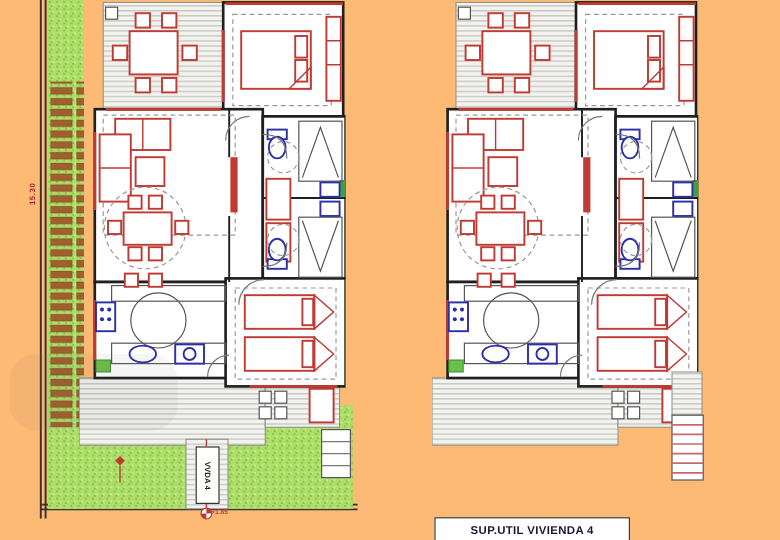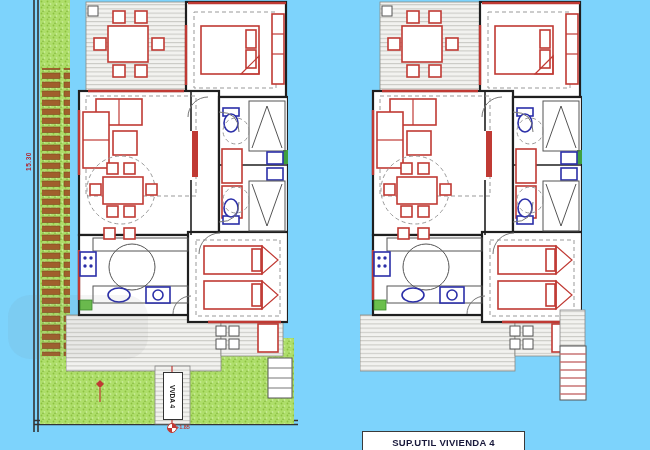--- a/index.html
+++ b/index.html
@@ -1,16 +1,16 @@
 <!DOCTYPE html>
 <html><head>
 <meta charset="utf-8">
 <style>
   html,body{margin:0;padding:0;background:#fff;}
-  #canvas{position:relative;width:650px;height:450px;background:#7dd3fc;overflow:hidden;
+  #canvas{position:relative;width:650px;height:450px;background:#fdba74;overflow:hidden;
           font-family:"Liberation Sans",sans-serif;}
   .unit{position:absolute;top:0;}
   svg{display:block;}
   
   .wall{fill:#ffffff;stroke:#1f1f1f;stroke-width:2.2}
   .iwall{stroke:#1f1f1f;stroke-width:1.6;fill:none}
   .deck{fill:url(#deckp);stroke:#8a8a84;stroke-width:0.8}
   .red{fill:#ffffff;stroke:#c03a34;stroke-width:1.6}
   .redl{stroke:#c03a34;stroke-width:2.4;fill:none}
   .redt{stroke:#c03a34;stroke-width:1.2;fill:none}

